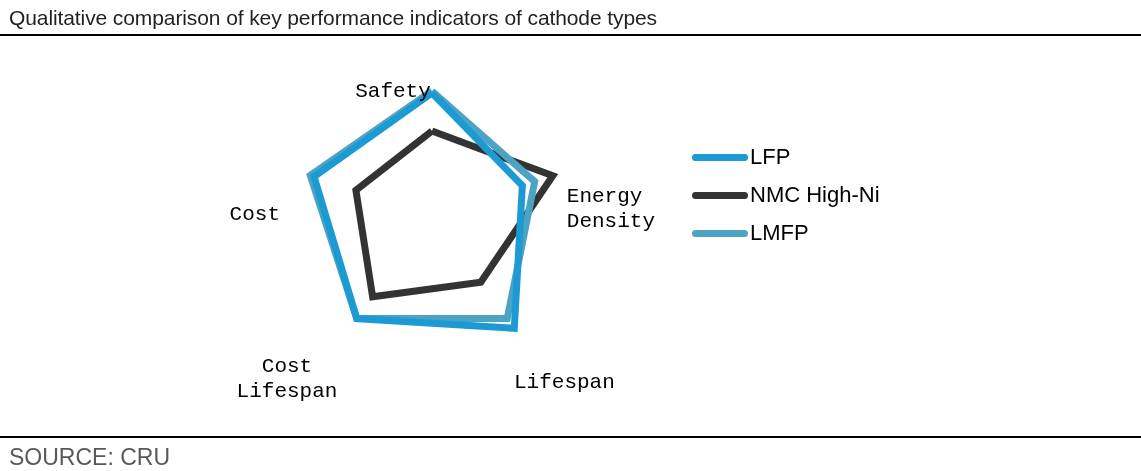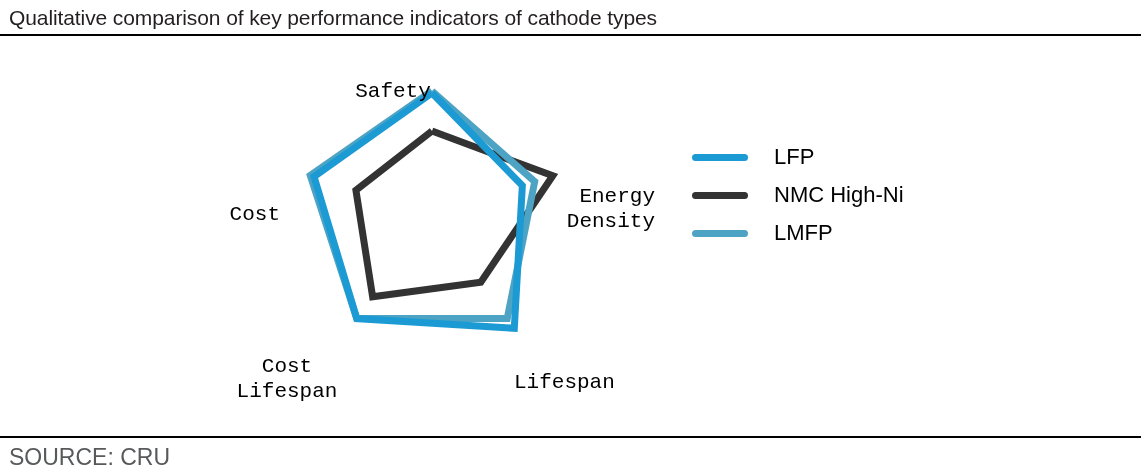--- a/index.html
+++ b/index.html
@@ -62,21 +62,20 @@
     white-space: nowrap;
   }
   #axis-label-safety {
     left: 393px;
     top: 43px;
     transform: translateX(-50%);
   }
   #axis-label-energy-density {
     left: 655px;
     top: 148px;
-    text-align: right;
     transform: translateX(-100%);
   }
   #axis-label-lifespan {
     left: 514px;
     top: 334px;
   }
   #axis-label-fast-charging {
     left: 287px;
     top: 318px;
     text-align: center;
@@ -101,21 +100,21 @@
     align-items: center;
     height: 38px;
   }
   .legend-swatch {
     width: 56px;
     height: 7px;
     border-radius: 4px;
     flex: 0 0 auto;
   }
   .legend-text {
-    margin-left: 26px;
+    margin-left: 2px;
     font-size: 22px;
     color: #000000;
     white-space: nowrap;
   }
 
   
   #footer-rule {
     position: absolute;
     left: 0px;
     top: 436px;

